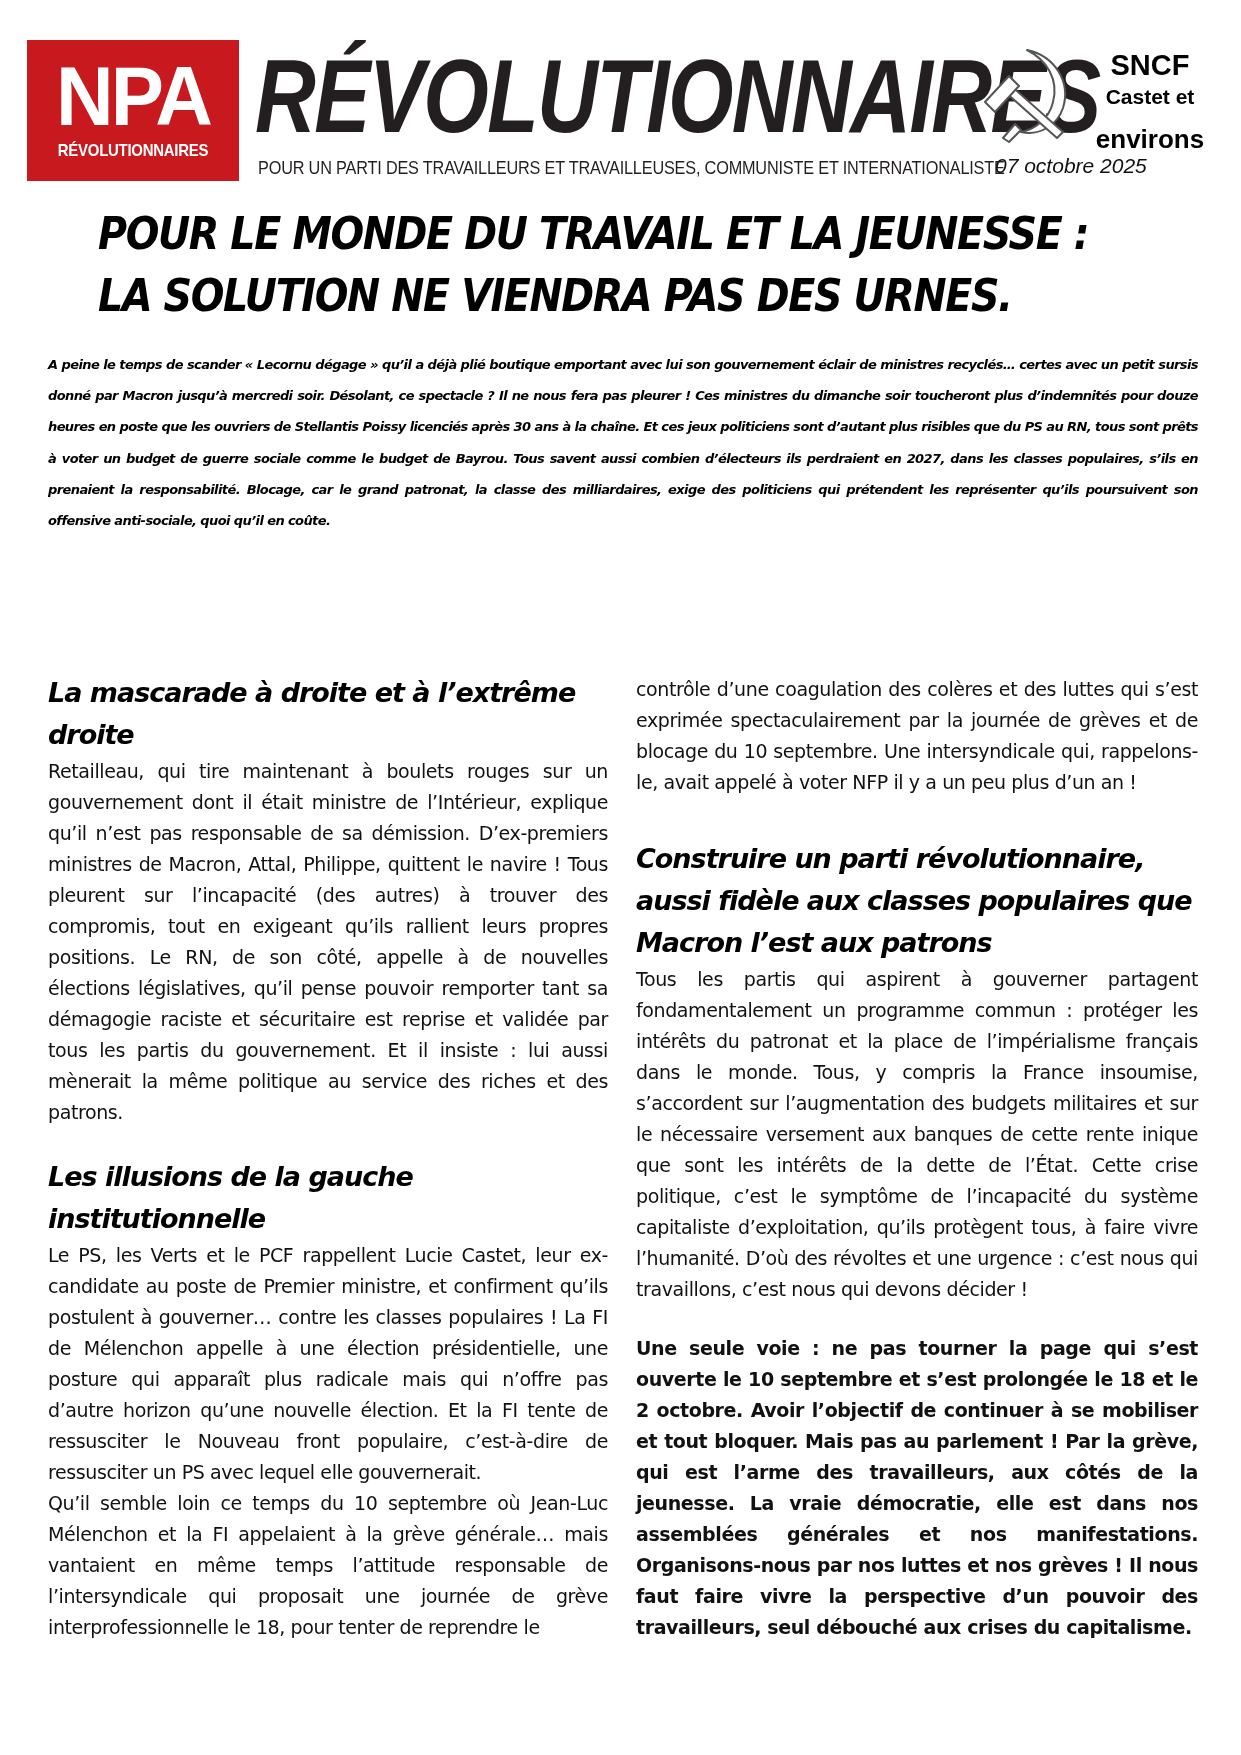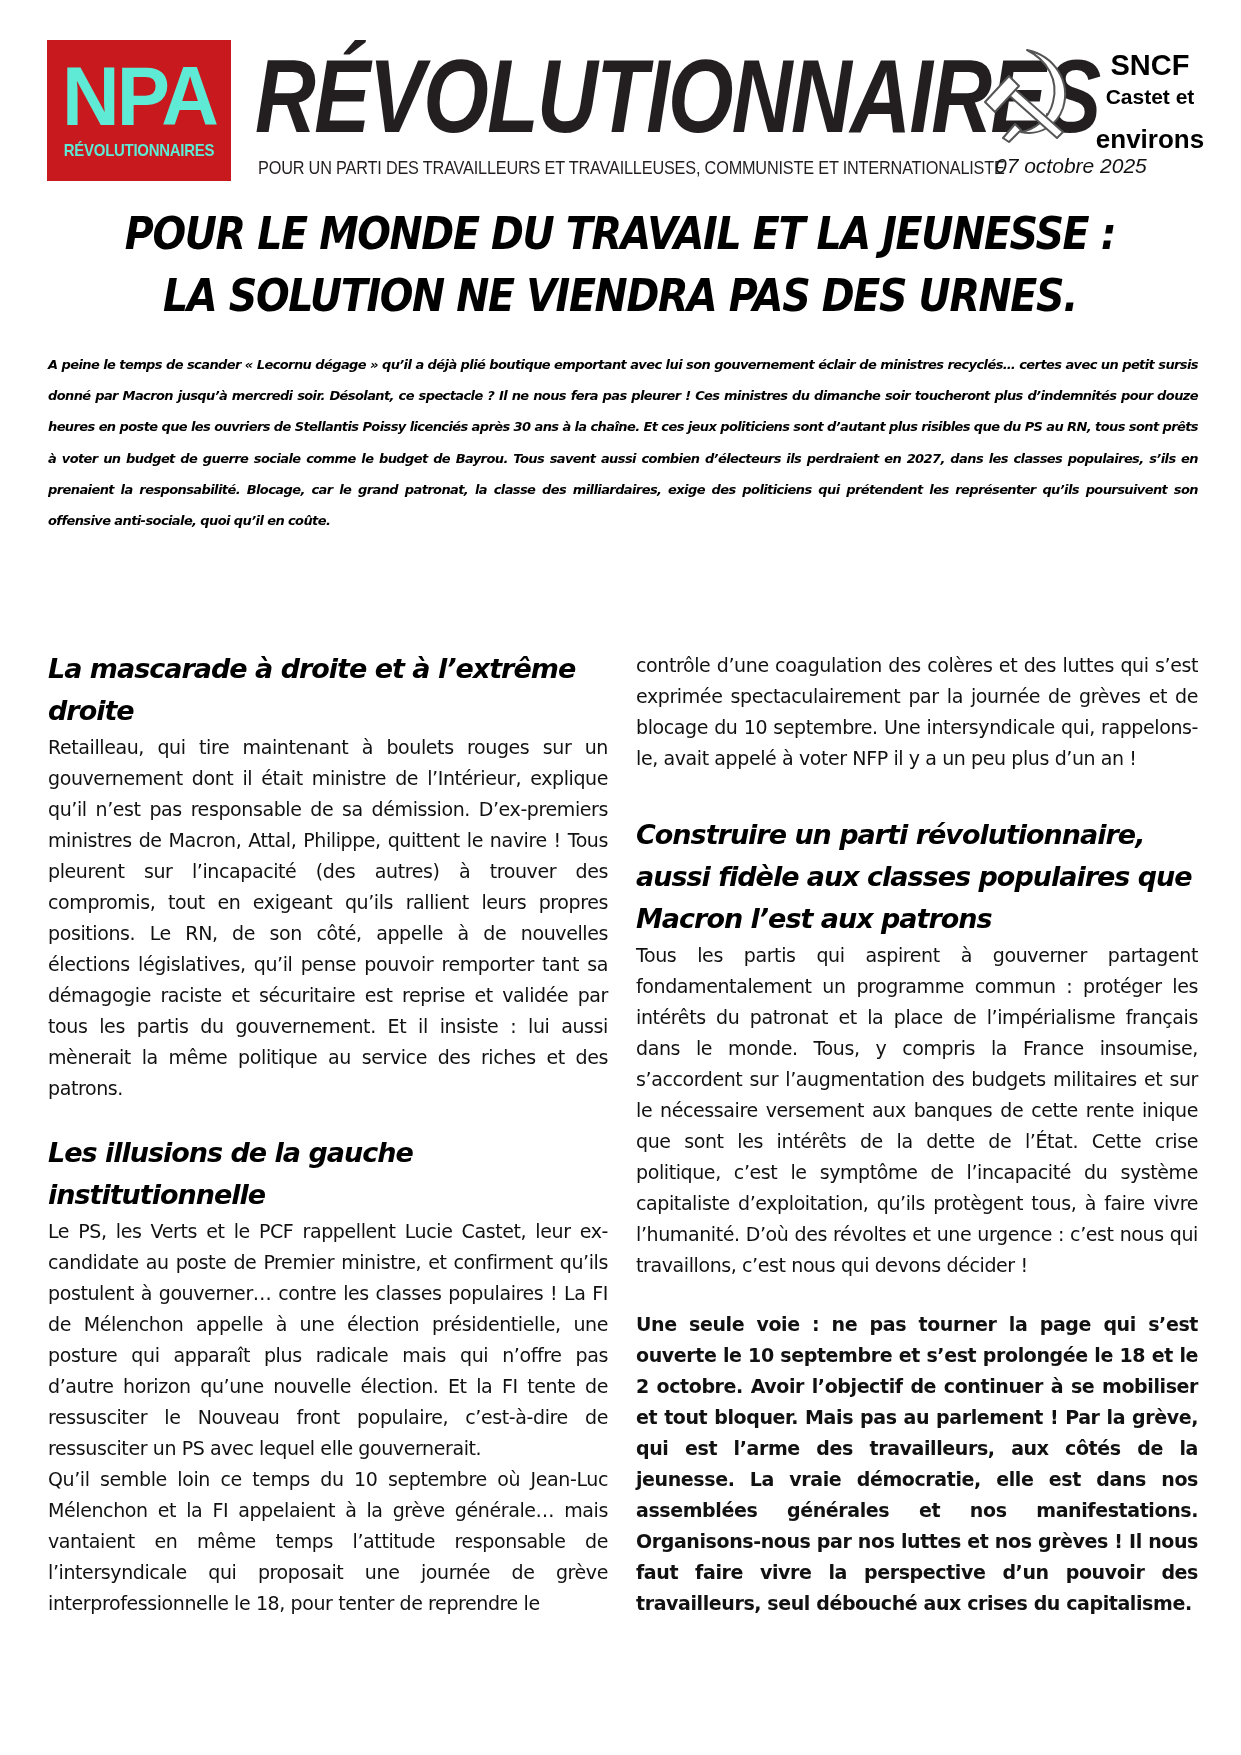--- a/index.html
+++ b/index.html
@@ -1,22 +1,22 @@
 <!DOCTYPE html>
 <html><head>
 <meta charset="utf-8">
 <style>
   * { box-sizing: border-box; margin: 0; padding: 0; }
   html, body { width: 1241px; height: 1755px; background: #ffffff; }
   body { position: relative; font-family: "DejaVu Sans", sans-serif; color: #111; overflow: hidden; }
 
   
   .logo-box {
-    position: absolute; left: 27px; top: 40px; width: 184px; height: 141px;
-    background: #c8191e; color: #5eead4; text-align: center; margin-left: 20px;
+    position: absolute; left: 27px; top: 40px; width: 212px; height: 141px;
+    background: #c8191e; color: #ffffff; text-align: center;
   }
   .logo-npa {
     position: absolute; left: 0; right: 0; top: 14px;
     font-family: "Liberation Sans", sans-serif; font-weight: bold;
     font-size: 84px; line-height: 84px; letter-spacing: -3px;
     transform: scaleX(0.95);
   }
   .logo-sub {
     position: absolute; left: 0; right: 0; top: 101px;
     font-family: "Liberation Sans", sans-serif; font-weight: bold;
@@ -46,36 +46,36 @@
   .branch .b1 { font-size: 29px; line-height: 34px; }
   .branch .b2 { font-size: 21px; line-height: 30px; }
   .branch .b3 { font-size: 26px; line-height: 36px; margin-top: 9px; }
   .date {
     position: absolute; left: 995px; top: 154px; width: 180px;
     font-family: "Liberation Sans", sans-serif; font-style: italic; font-size: 21px; color: #111;
   }
 
   
   .headline {
-    position: absolute; left: 40px; top: 203px; width: 1160px; text-align: center;
+    position: absolute; left: 40px; top: 203px; width: 1160px; text-align: left;
     font-family: "DejaVu Sans", sans-serif; font-weight: bold; font-style: italic;
     font-size: 44px; line-height: 62px; color: #000; letter-spacing: -1.5px;
   }
   .headline div { transform: scaleX(0.9); }
 
   
   .intro {
     position: absolute; left: 48px; top: 349px; width: 1150px;
     font-family: "DejaVu Sans", sans-serif; font-weight: bold; font-style: italic;
     font-size: 13px; line-height: 31.2px; text-align: justify; color: #000;
     letter-spacing: -0.6px;
   }
 
   
-  .col { position: absolute; font-family: "DejaVu Sans", sans-serif; color: #111; }
+  .col { position: absolute; font-family: "DejaVu Sans", sans-serif; color: #111; margin-top: 24px; }
   .col-left { left: 48px; top: 648px; width: 560px; }
   .col-right { left: 636px; top: 650px; width: 562px; }
 
   .sec-title {
     font-family: "DejaVu Sans", sans-serif; font-weight: bold; font-style: italic;
     font-size: 27px; line-height: 42px; color: #000; letter-spacing: -1px;
   }
   .para {
     font-size: 19px; line-height: 31px; text-align: justify; letter-spacing: -0.4px;
   }

